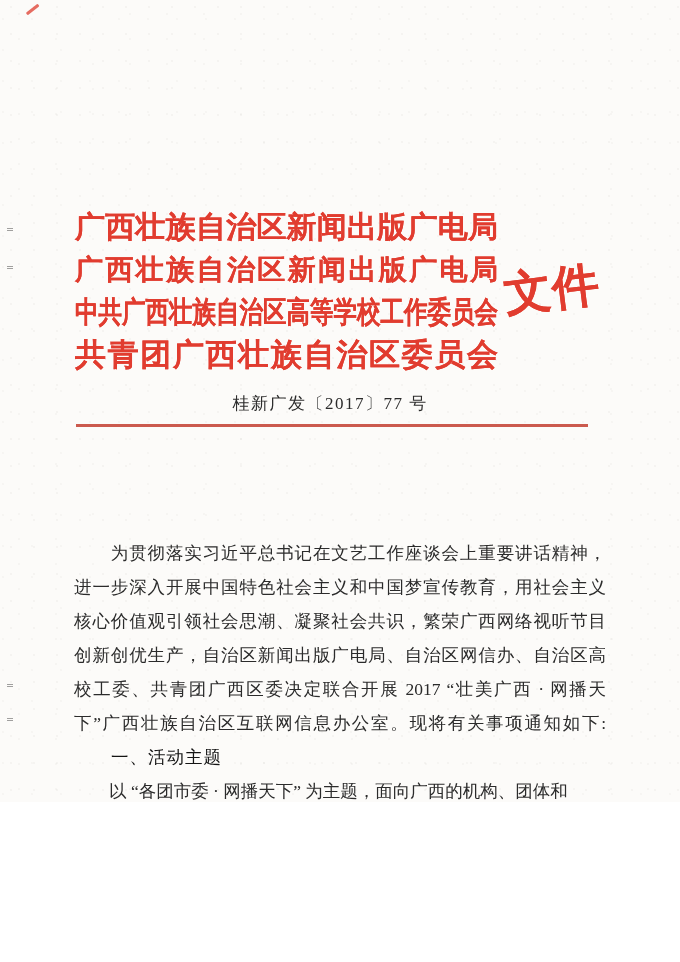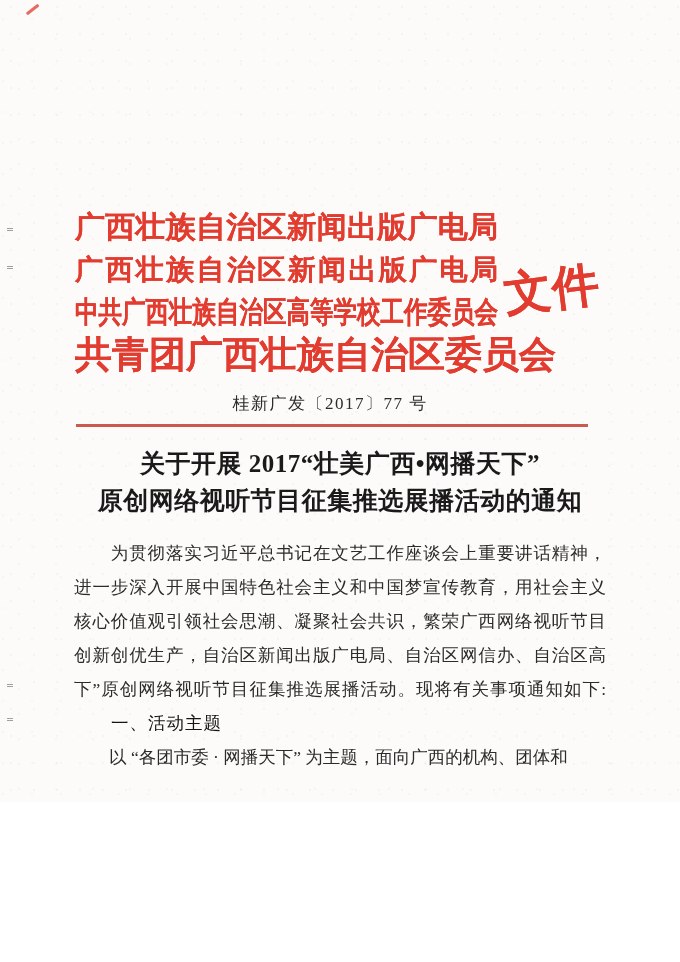--- a/index.html
+++ b/index.html
@@ -24,21 +24,21 @@
     color:#e13c2f;font-weight:bold;
   }
   .org-line{
     line-height:42.5px;white-space:nowrap;
     text-align:justify;text-align-last:justify;
     text-shadow:0 0 0.4px #e13c2f;
   }
   .org-line:nth-of-type(1){font-size:30px;}
   .org-line:nth-of-type(2){font-size:28px;}
   .org-line:nth-of-type(3){font-size:23.5px;transform:scaleY(1.26);transform-origin:left center;}
-  .org-line:nth-of-type(4){font-size:37px;}
+  .org-line:nth-of-type(4){font-size:31px;}
 
   .doc-type{
     position:absolute;left:504px;top:258px;
     font-size:47px;font-weight:bold;color:#e13c2f;
     transform:rotate(-7deg);letter-spacing:1px;white-space:nowrap;
     text-shadow:0 0 0.5px #e13c2f;
   }
 
   .doc-number{
     position:absolute;left:0;top:392px;width:660px;
@@ -110,38 +110,35 @@
 
       <div class="org-line">共青团广西壮族自治区委员会</div>
     </div>
 
   <div class="doc-type">文件</div>
 
   <div class="doc-number">桂新广发〔2017〕77 号</div>
 
   <div class="red-rule"></div>
 
-  <div class="doc-title">
-    <div>关于开展 2017“壮美广西•网播天下”</div>
-    <div>原创网络视听节目征集推选展播活动的通知</div>
-  </div>
 
   <div class="body-text">
 
 
       <div class="body-line stretch">　　为贯彻落实习近平总书记在文艺工作座谈会上重要讲话精神，</div>
 
       <div class="body-line stretch">进一步深入开展中国特色社会主义和中国梦宣传教育，用社会主义</div>
 
       <div class="body-line stretch">核心价值观引领社会思潮、凝聚社会共识，繁荣广西网络视听节目</div>
 
       <div class="body-line stretch">创新创优生产，自治区新闻出版广电局、自治区网信办、自治区高</div>
 
+      <div class="body-line stretch">校工委、共青团广西区委决定联合开展 2017 “壮美广西 · 网播天</div>
 
-      <div class="body-line stretch">下”原创网络视听节目征集推选展播活动。现将有关事项通知如下:</div>
+      <div class="body-line stretch">下”广西壮族自治区互联网信息办公室。现将有关事项通知如下:</div>
 
       <div class="body-line bold">　　一、活动主题</div>
 
       <div class="body-line">　　以 “各团市委 · 网播天下” 为主题，面向广西的机构、团体和</div>
     </div>
 
   <div class="page-number">- 1 -</div>
 
 </div>
 

